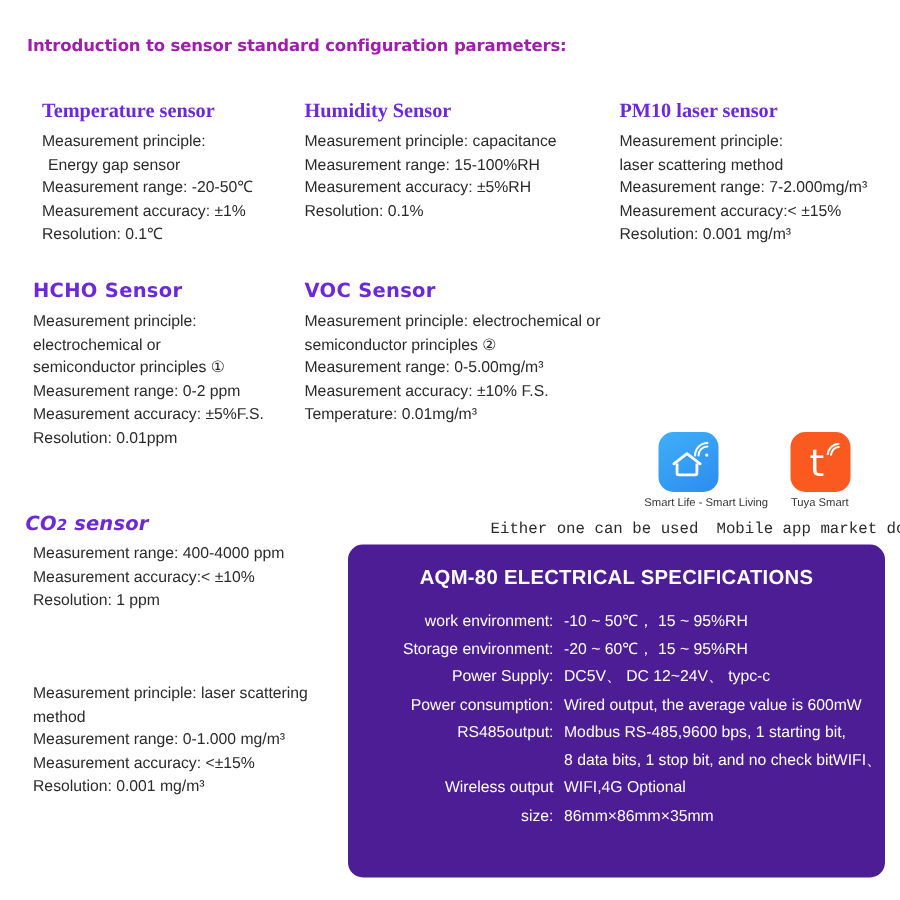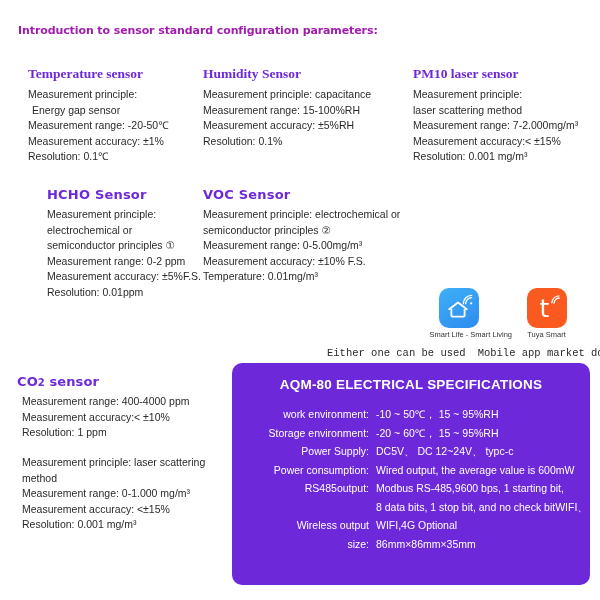--- a/index.html
+++ b/index.html
@@ -39,23 +39,23 @@
     margin-bottom: 5px;
     white-space: nowrap;
   }
   .sensor-head.sans {
     font-family: "DejaVu Sans", sans-serif;
     font-size: 13px;
     letter-spacing: 0.2px;
   }
   .sensor-head.sans-italic {
     font-family: "DejaVu Sans", sans-serif;
+    font-style: italic;
     font-size: 13px;
     letter-spacing: 0.1px;
-    margin-top: 32px;
   }
   .sensor-lines {
     font-family: "Liberation Sans", sans-serif;
     font-size: 10.5px;
     line-height: 15.6px;
     color: #2a2a2a;
   }
   .sensor-lines div { white-space: nowrap; }
   .sensor-lines div.indent { padding-left: 4px; }
 
@@ -120,21 +120,21 @@
   }
   .apps-note span.gap { display: inline-block; width: 12px; }
 
   
   .spec-panel {
     position: absolute;
     left: 232px;
     top: 363px;
     width: 358px;
     height: 222px;
-    background: #6d28d9;
+    background: #4c1d95;
     border-radius: 10px;
     box-sizing: border-box;
     padding-top: 14px;
   }
   .spec-title {
     text-align: center;
     color: #ffffff;
     font-family: "Liberation Sans", sans-serif;
     font-weight: bold;
     font-size: 13.5px;
@@ -190,21 +190,21 @@
   <div class="sensor-head">PM10 laser sensor</div>
   <div class="sensor-lines">
     <div>Measurement principle:</div>
     <div>laser scattering method</div>
     <div>Measurement range: 7-2.000mg/m³</div>
     <div>Measurement accuracy:&lt; ±15%</div>
     <div>Resolution: 0.001 mg/m³</div>
   </div>
 </div>
 
-<div class="sensor-block" style="left:22px; top:187px;margin-left:25px;">
+<div class="sensor-block" style="left:22px; top:187px;">
   <div class="sensor-head sans">HCHO  Sensor</div>
   <div class="sensor-lines">
     <div>Measurement principle:</div>
     <div>electrochemical or</div>
     <div>semiconductor principles ①</div>
     <div>Measurement range: 0-2 ppm</div>
     <div>Measurement accuracy: ±5%F.S.</div>
     <div>Resolution: 0.01ppm</div>
   </div>
 </div>

